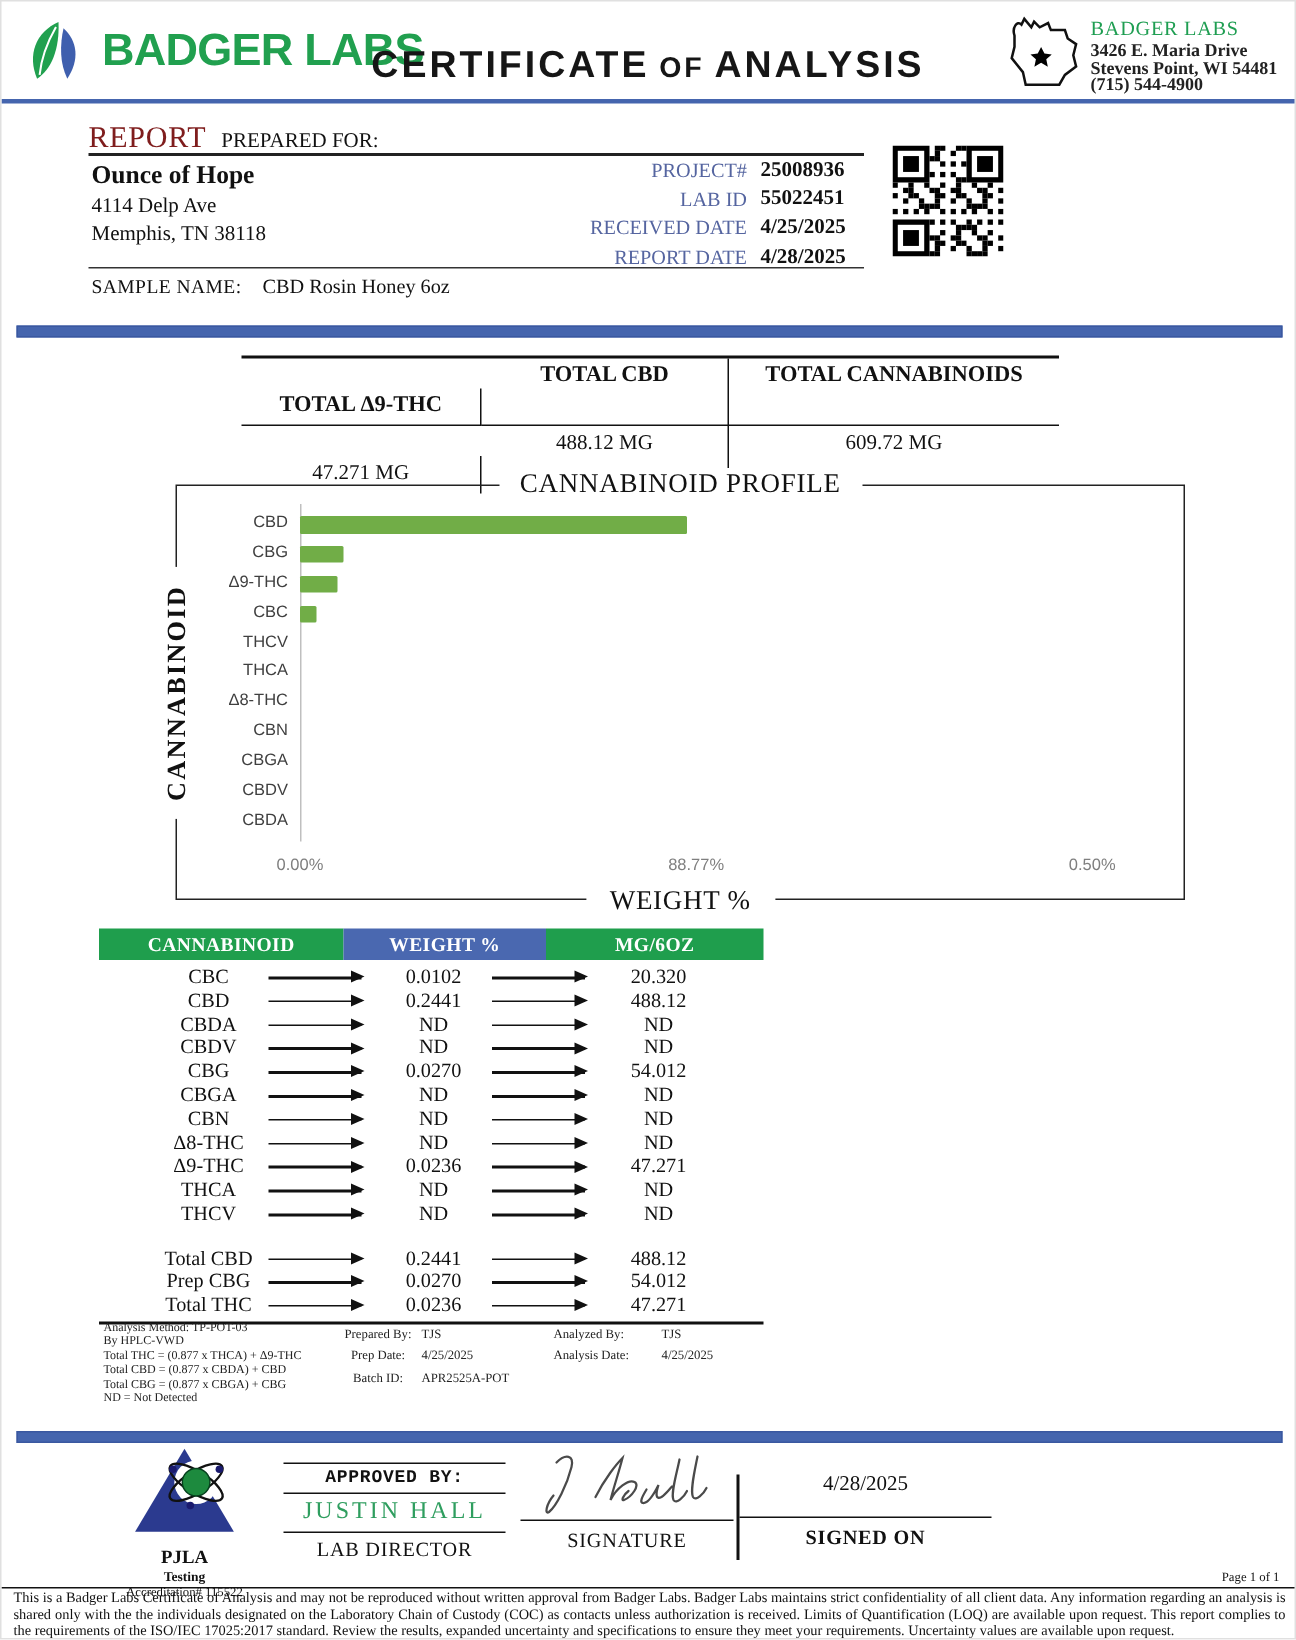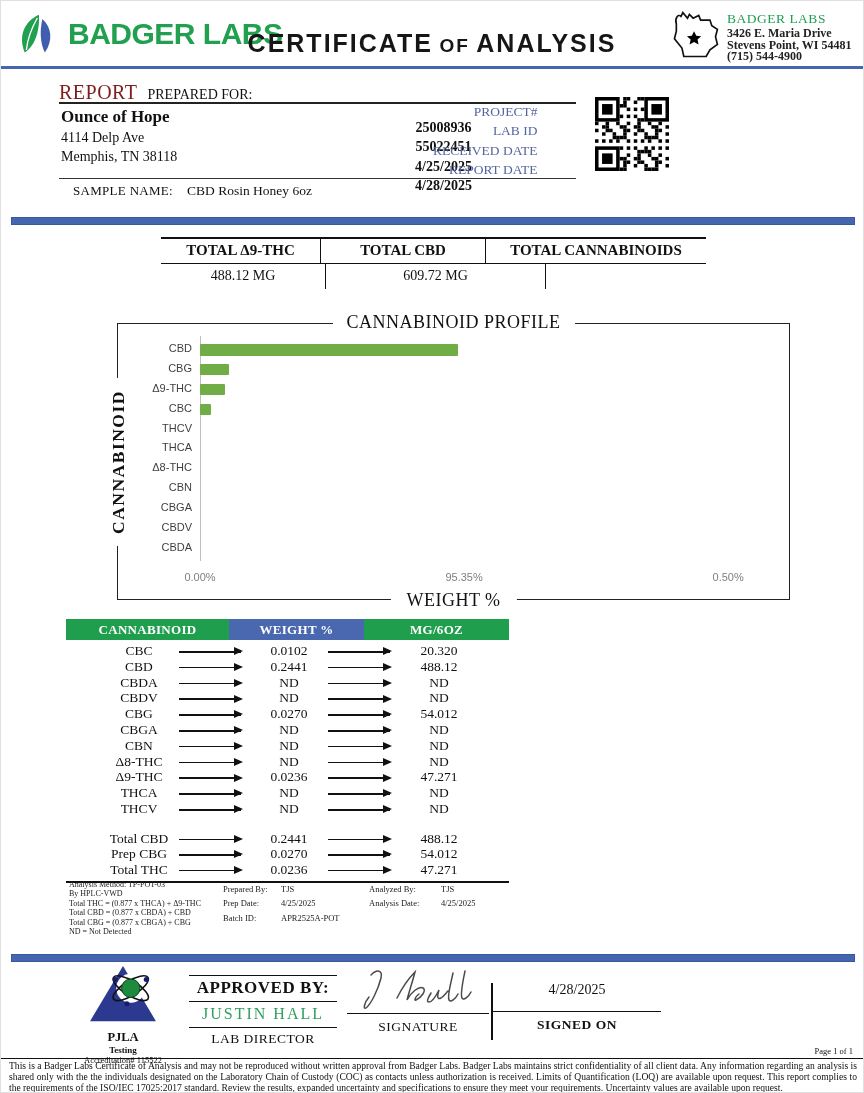--- a/index.html
+++ b/index.html
@@ -23,37 +23,37 @@
   .top-rule { position:absolute; left:0; top:65px; width:864px; height:3px; background:#4565ae; }
 
   
   .report-label { position:absolute; left:58px; top:80px; }
   .report-word { font-size:20px; color:#7f1d1d; letter-spacing:0.5px; }
   .prepared-for { font-size:14px; color:#111; margin-left:6px; }
   .report-underline { position:absolute; left:58px; top:101px; width:517px; height:2px; background:#222; }
   .client-name { position:absolute; left:60px; top:106px; font-size:17px; font-weight:bold; }
   .client-addr { position:absolute; left:60px; top:128px; font-size:14px; line-height:18.5px; }
   .meta { position:absolute; left:300px; top:103px; width:276px; }
-  .meta-row { display:flex; height:19.3px; align-items:center;flex-direction:column; }
+  .meta-row { display:flex; height:19.3px; align-items:center; }
   .meta-label { width:197px; text-align:right; color:#5565a0; font-size:13.5px; }
   .meta-value { margin-left:9px; font-size:14px; font-weight:bold; }
   .meta-bottom { position:absolute; left:58px; top:177px; width:517px; height:1.4px; background:#333; }
   .sample-row { position:absolute; left:60px; top:182px; display:flex; font-size:13px; }
-  .sample-label { width:114px; letter-spacing:0.3px;margin-left:12px; }
+  .sample-label { width:114px; letter-spacing:0.3px; }
   .sample-value { font-size:13.5px; }
   .qr { position:absolute; left:594px; top:96px; width:74px; height:74px; }
 
   .blue-bar { position:absolute; left:10px; width:844px; height:8px; background:#4565ae; border:1px solid #3a58a0; }
   .bar1 { top:216px; } .bar2 { top:953px; }
 
   
   .totals { position:absolute; left:160px; top:236px; width:545px; border-top:2px solid #111; }
   .tot-row { display:flex; }
   .tot-cell { text-align:center; }
-  .w0 { width:160px; } .w1 { width:165px; } .w2 { width:220px; }
+  .w0 { width:160px;margin-top:20px; } .w1 { width:165px; } .w2 { width:220px; }
   .tot-h { font-weight:bold; font-size:15px; padding:3px 0 4px; border-bottom:1.6px solid #111; }
   .tot-v { font-size:14px; padding:4px 0 5px; }
   .tot-row .tot-cell:nth-child(1), .tot-row .tot-cell:nth-child(2) { border-right:1.6px solid #111; }
 
   
   .chart-box { position:absolute; left:116px; top:322px; width:673px; height:277px; border:1.6px solid #222; }
   .chart-title { position:absolute; top:-12px; left:50%; transform:translateX(-50%); background:#fff;
     padding:0 14px; font-size:18px; letter-spacing:0.5px; white-space:nowrap; }
   .chart-ylabel { position:absolute; top:50%; left:0; transform:translate(-50%,-50%) rotate(-90deg); background:#fff;
     padding:0 12px; font-size:17.5px; font-weight:600; letter-spacing:1.5px; white-space:nowrap; }
@@ -82,33 +82,33 @@
   .res-mg     { position:absolute; left:313px; width:120px; text-align:center; }
   .res-arrow { position:absolute; top:8px; height:1.6px; background:#111; }
   .res-arrow::after { content:''; position:absolute; right:-2px; top:-3.8px; width:0; height:0;
     border-left:9px solid #111; border-top:4.5px solid transparent; border-bottom:4.5px solid transparent; }
   .a1 { left:113px; width:62px; } .a2 { left:262px; width:62px; }
   .res-tot { margin-top:14px; padding-bottom:4px; border-bottom:2px solid #111; }
 
   
   .method-notes { position:absolute; left:68px; top:879px; width:175px; font-size:8px; line-height:9.4px; color:#222; }
   .mpairs { position:absolute; top:881px; font-size:8.5px; color:#222; }
-  .pcol2 { left:222px; } .pcol3 { left:368px; }
+  .pcol2 { left:222px;text-align:center; } .pcol3 { left:368px; }
   .mpair { display:flex; line-height:14.3px; }
   .pcol2 .mplabel { width:58px; } .pcol3 .mplabel { width:72px; }
   .mpvalue { }
 
   
   .pjla { position:absolute; left:60px; top:962px; width:124px; text-align:center; }
   .pjla-name { font-size:12.5px; font-weight:bold; margin-top:1px; }
   .pjla-testing { font-size:9px; font-weight:bold; }
   .pjla-accr { font-size:8.5px; }
   .approved { position:absolute; left:188px; top:974px; width:148px; text-align:center; }
   .appr-line { border-top:1.6px solid #111; }
-  .appr-label { font-size:17px; font-weight:bold; letter-spacing:0.5px; padding:2px 0 3px; }
+  .appr-label { font-size:12px; font-weight:bold; letter-spacing:0.5px; padding:2px 0 3px;font-family:Liberation Mono, monospace; }
   .appr-name { font-size:16px; color:#2f9e5f; letter-spacing:2px; padding:3px 0 4px; }
   .appr-title { font-size:13.5px; letter-spacing:0.5px; padding:3px 0; }
   .sig-block { position:absolute; left:346px; top:964px; width:142px; text-align:center; }
   .sig-svg { display:block; margin:0 auto; }
   .sig-rule { border-top:1.6px solid #111; margin-top:2px; }
   .sig-label { font-size:13.5px; letter-spacing:0.5px; margin-top:5px; }
   .v-divider { position:absolute; left:490px; top:982px; width:1.6px; height:57px; background:#111; }
   .signed-block { position:absolute; left:492px; top:974px; width:168px; text-align:center; }
   .signed-date { font-size:14px; height:36px; line-height:30px; }
   .signed-rule { border-top:1.6px solid #111; }
@@ -305,20 +305,21 @@
 
   <div class="blue-bar bar1"></div>
 
   <div class="totals">
     <div class="tot-row">
         <div class="tot-cell tot-h w0">TOTAL Δ9-THC</div>
         <div class="tot-cell tot-h w1">TOTAL CBD</div>
         <div class="tot-cell tot-h w2">TOTAL CANNABINOIDS</div>
       </div>
     <div class="tot-row">
+        <div class="tot-cell tot-v w0">47.271 MG</div>
         <div class="tot-cell tot-v w1">488.12 MG</div>
         <div class="tot-cell tot-v w2">609.72 MG</div>
       </div>
   </div>
 
   <div class="chart-box">
     <div class="chart-title">CANNABINOID PROFILE</div>
     <div class="chart-ylabel">CANNABINOID</div>
     <div class="chart-axis"></div>
     <div class="chart-plot">
@@ -355,21 +356,21 @@
         </div>
         <div class="chart-row">
           <div class="chart-cat">CBDV</div>
         </div>
         <div class="chart-row">
           <div class="chart-cat">CBDA</div>
         </div>
       </div>
     <div class="chart-ticks">
         <div class="chart-tick" style="left: 0%;">0.00%</div>
-        <div class="chart-tick" style="left: 45.4545%;">95.35%</div>
+        <div class="chart-tick" style="left: 45.4545%;">88.77%</div>
         <div class="chart-tick" style="left: 90.9091%;">0.50%</div>
       </div>
     <div class="chart-xlabel">WEIGHT %</div>
   </div>
 
   <div class="results">
     <div class="res-head">
       <div class="res-hcell hw0">CANNABINOID</div>
       <div class="res-hcell hw1">WEIGHT %</div>
       <div class="res-hcell hw2">MG/6OZ</div>

